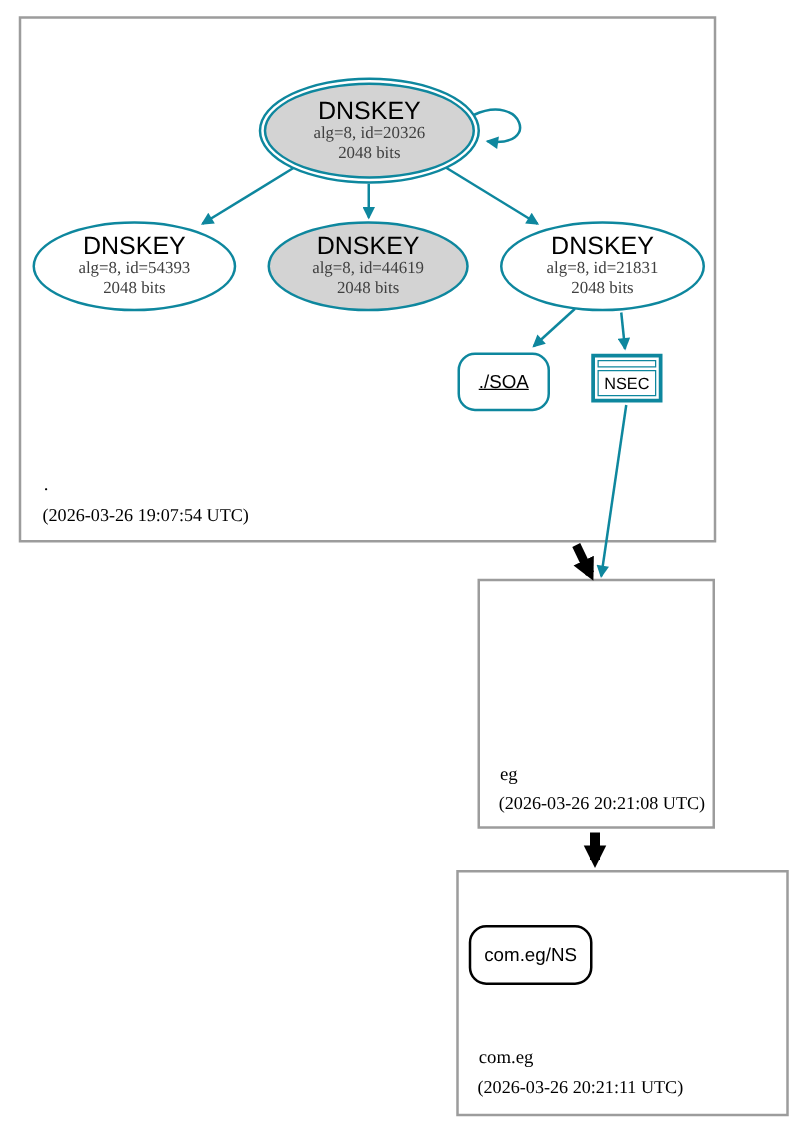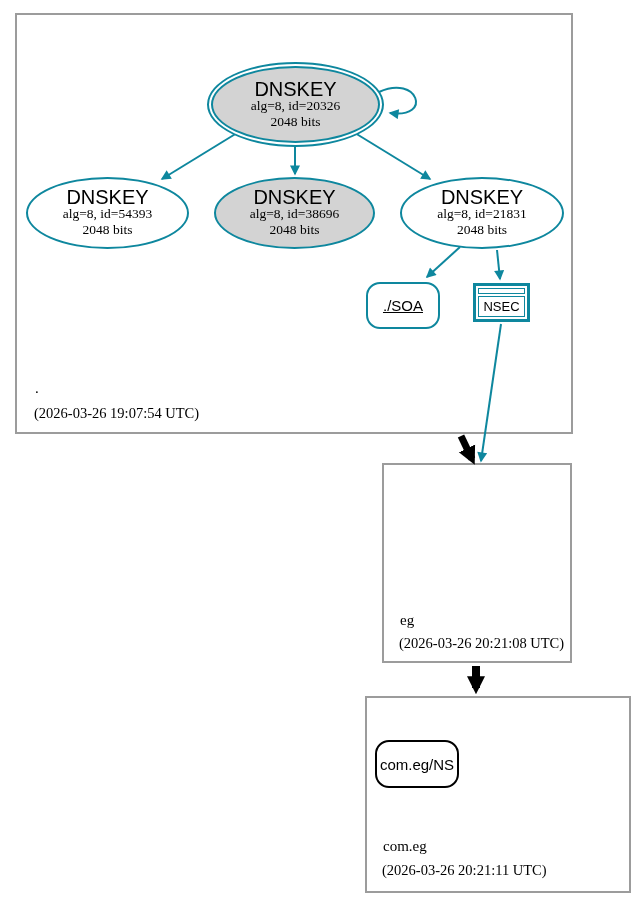--- a/index.html
+++ b/index.html
@@ -24,21 +24,21 @@
   .teal-line{stroke:var(--teal);stroke-width:2;fill:none;}
   .black-line{stroke:#000;fill:none;}
 
   
   .ellipse{position:absolute;border:2px solid var(--teal);border-radius:50%;background:#fff;
            display:flex;flex-direction:column;align-items:center;justify-content:center;text-align:center;}
   .ellipse.gray{background:var(--gray-fill);}
   .ellipse .inner{position:absolute;inset:2px;border:2px solid var(--teal);border-radius:50%;background:var(--gray-fill);
            display:flex;flex-direction:column;align-items:center;justify-content:center;text-align:center;}
   .n1{font-family:"Liberation Sans",sans-serif;font-size:20px;color:#000;line-height:18px;}
-  .n2,.n3{font-family:"Liberation Serif",serif;font-size:13.5px;color:#000000;line-height:16px;}
+  .n2,.n3{font-family:"Liberation Serif",serif;font-size:13.5px;color:#404040;line-height:16px;}
 
   
   .rrset{position:absolute;border:2px solid #000;border-radius:14px;background:#fff;
          display:flex;align-items:center;justify-content:center;
          font-family:"Liberation Sans",sans-serif;font-size:15px;color:#000;}
   .rrset.teal{border-color:var(--teal);}
 
   
   .nsec{position:absolute;left:473px;top:283px;width:57px;height:39px;border:3px solid var(--teal);
         background:#fff;display:flex;flex-direction:column;align-items:stretch;justify-content:space-between;
@@ -102,38 +102,38 @@
   </div>
 
   <div class="ellipse" style="left:26px;top:177px;width:163px;height:72px;">
     <span class="n1">DNSKEY</span>
     <span class="n2">alg=8, id=54393</span>
     <span class="n3">2048 bits</span>
   </div>
 
   <div class="ellipse gray" style="left:214px;top:177px;width:161px;height:72px;">
     <span class="n1">DNSKEY</span>
-    <span class="n2">alg=8, id=38696</span>
+    <span class="n2">alg=8, id=44619</span>
     <span class="n3">2048 bits</span>
   </div>
 
   <div class="ellipse" style="left:400px;top:177px;width:164px;height:72px;">
     <span class="n1">DNSKEY</span>
     <span class="n2">alg=8, id=21831</span>
     <span class="n3">2048 bits</span>
   </div>
 
   <div class="rrset teal" style="left:366px;top:282px;width:74px;height:47px;text-decoration:underline;">
     <span>./SOA</span>
   </div>
 
   <div class="nsec">
     <div class="band"></div>
     <div class="cell">NSEC</div>
   </div>
 
 
-  <div class="rrset" style="left:375px;top:740px;width:84px;height:48px;">
+  <div class="rrset" style="left:375px;top:740px;width:99px;height:48px;">
     <span>com.eg/NS</span>
   </div>
 
 
 </div>
 
 </body></html>

